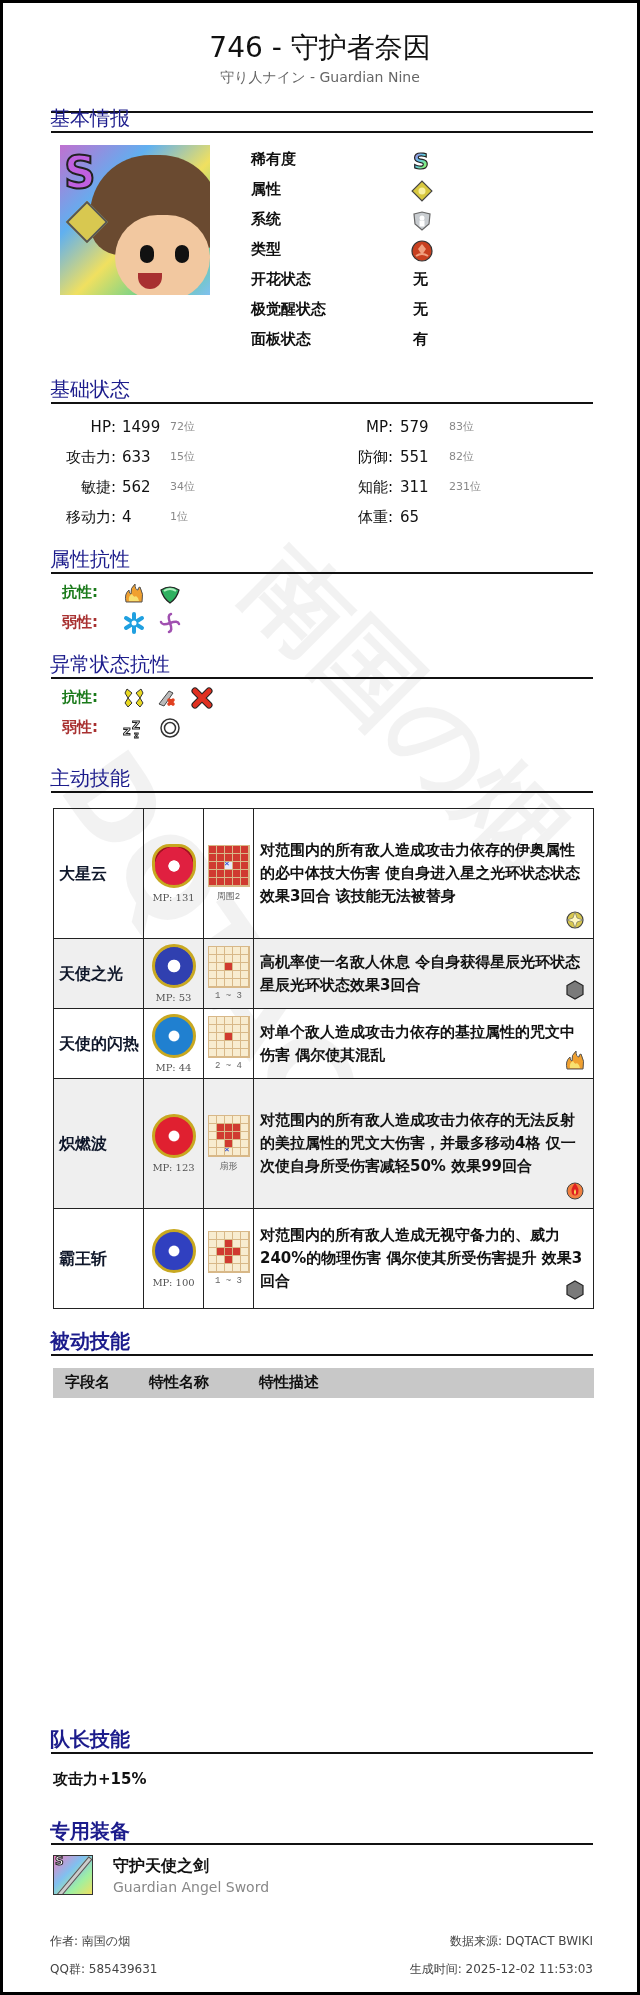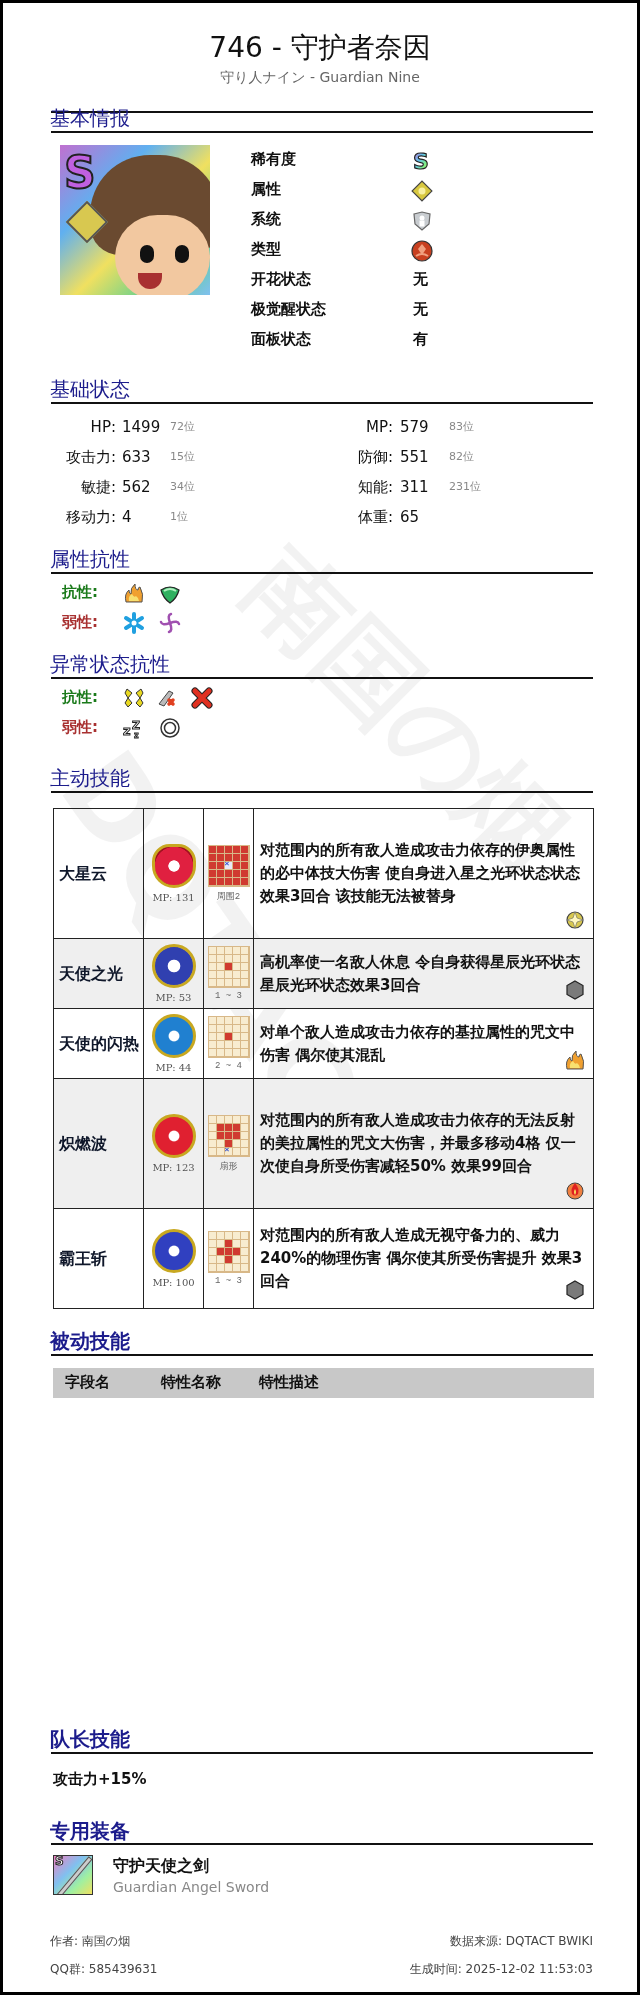--- a/index.html
+++ b/index.html
@@ -496,21 +496,21 @@
         </td>
       </tr>
     </tbody>
       </table>
 
     <div class="section-title bold" style="top:1325px">被动技能</div>
     <div class="hr" style="top:1351px"></div>
 
     <div class="pass-head">
       <span style="left:12px">字段名</span>
-      <span style="left:108px">特性名称</span>
+      <span style="left:96px">特性名称</span>
       <span style="left:206px">特性描述</span>
     </div>
 
     <table class="passive">
       <tbody>
     </tbody>
       </table>
 
     <div class="section-title bold" style="top:1723px">队长技能</div>
     <div class="hr" style="top:1749px"></div>

